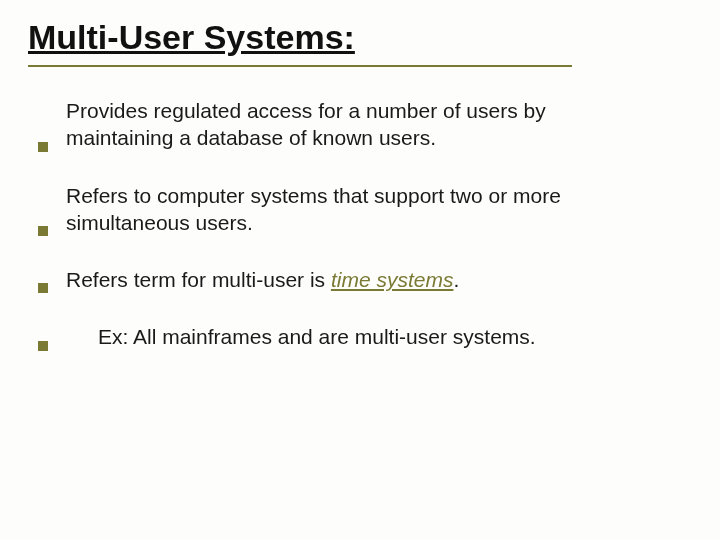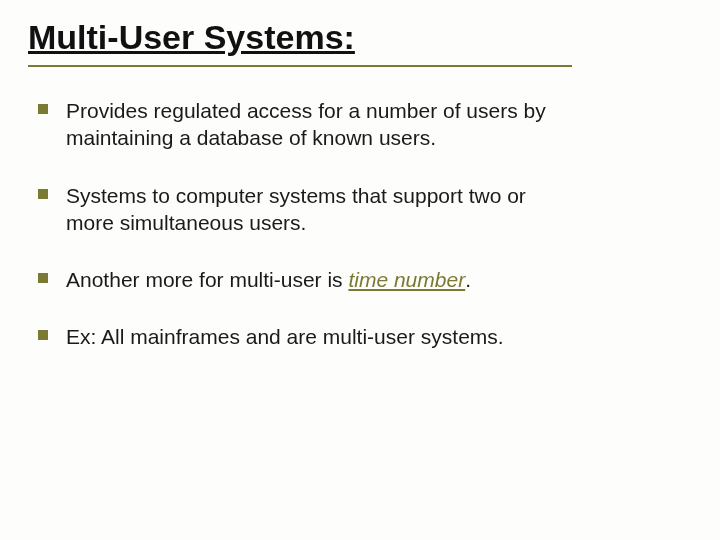--- a/index.html
+++ b/index.html
@@ -32,25 +32,26 @@
     background: #7a7a35;
     margin-top: 8px;
     margin-bottom: 30px;
     width: 100%;
   }
   .bullets {
     padding-left: 10px;
   }
   .bullet-row {
     display: flex;
-    align-items: flex-start;
+    align-items: flex-end;
     margin-bottom: 30px;
   }
   .bullet-row.tight {
     margin-bottom: 20px;
+    gap: 32px;
   }
   .bullet-box {
     width: 10px;
     height: 10px;
     background: #7a7a35;
     flex: 0 0 10px;
     margin-top: 7px;
     margin-right: 18px;
   }
   .bullet-text {
@@ -76,27 +77,27 @@
 
   <div class="bullets">
 
     <div class="bullet-row">
       <div class="bullet-box"></div>
       <div class="bullet-text">Provides regulated access for a number of users by maintaining a database of known users.</div>
     </div>
 
     <div class="bullet-row">
       <div class="bullet-box"></div>
-      <div class="bullet-text">Systems to computer systems that support two or more simultaneous users.</div>
+      <div class="bullet-text">Refers to computer systems that support two or more simultaneous users.</div>
     </div>
 
     <div class="bullet-row">
       <div class="bullet-box"></div>
       <div class="bullet-text">
-        <span>Another more for </span><span class="italic">multi-user</span><span> is </span><span class="link-style">time number</span><span>.</span>
+        <span>Refers term for </span><span class="italic">multi-user</span><span> is </span><span class="link-style">time systems</span><span>.</span>
       </div>
     </div>
 
     <div class="bullet-row tight">
       <div class="bullet-box"></div>
       <div class="bullet-text">Ex: All mainframes and  are multi-user systems.</div>
     </div>
 
 
   </div>

